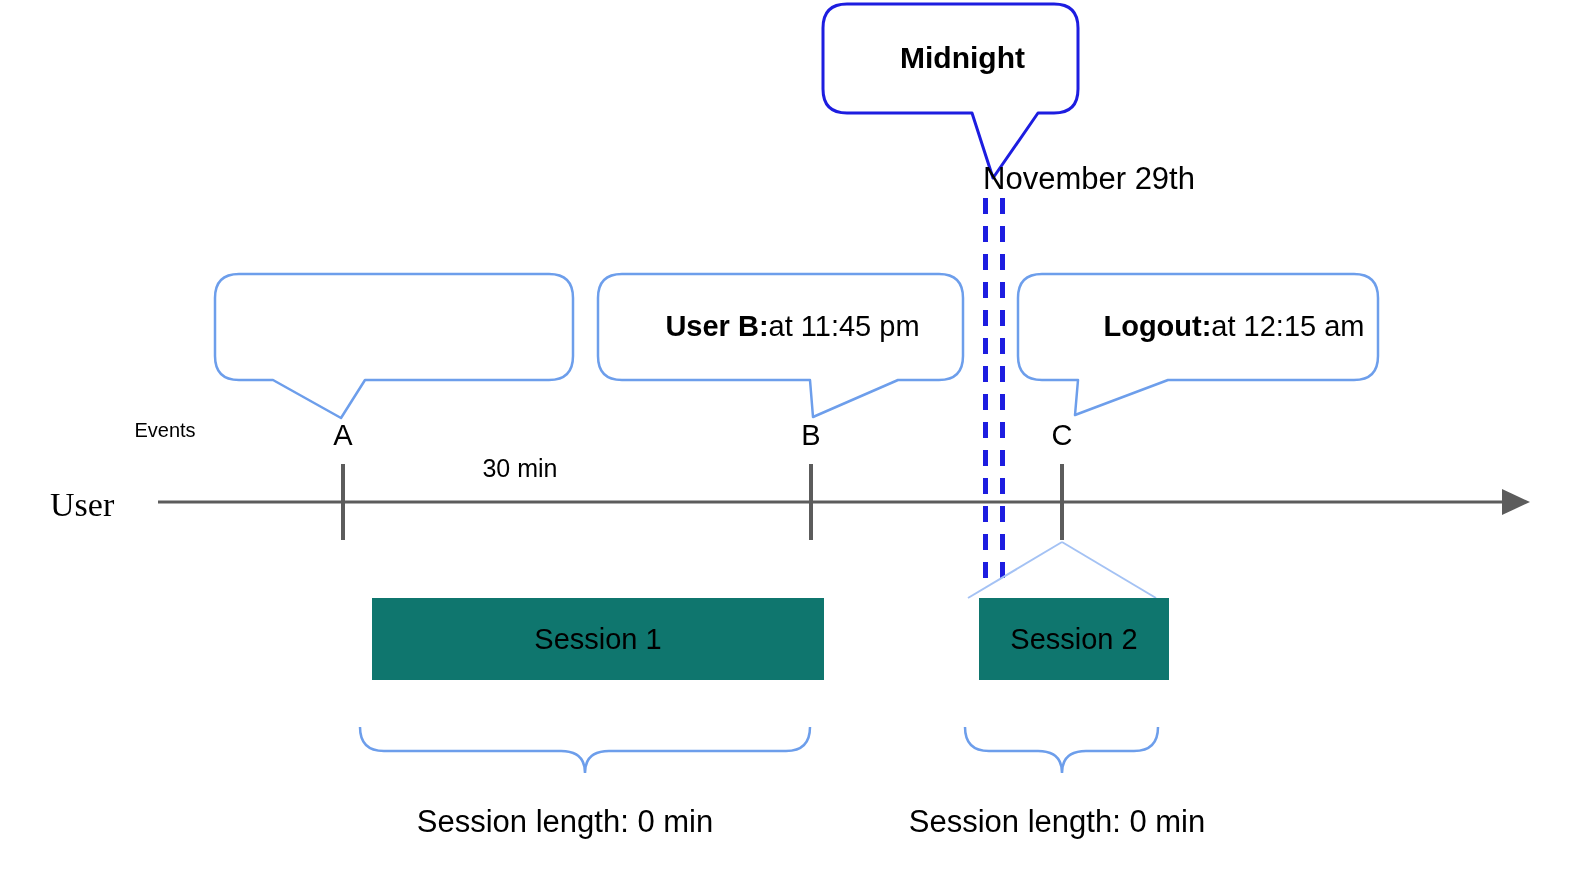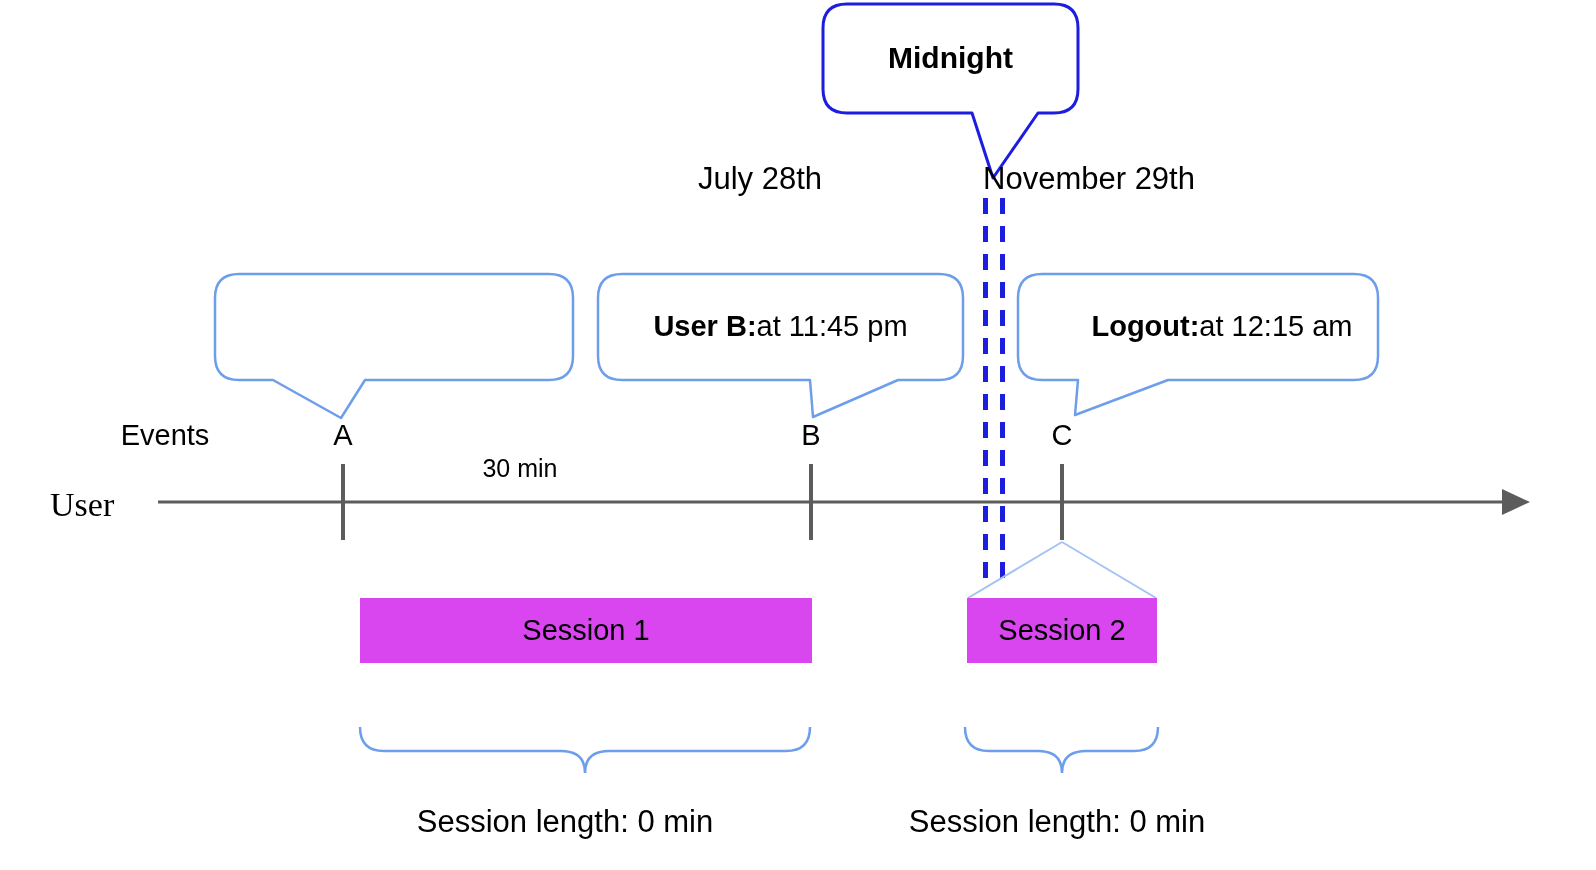--- a/index.html
+++ b/index.html
@@ -8,31 +8,31 @@
     width: 1596px;
     height: 870px;
     background: #ffffff;
     font-family: "Liberation Sans", sans-serif;
     color: #000000;
     overflow: hidden;
   }
   .shapes { position: absolute; left: 0; top: 0; }
   .lbl { position: absolute; white-space: nowrap; }
   .center { text-align: center; }
-  .flexc { display: flex; align-items: center; justify-content: center; }
+  .flexc { display: flex; align-items: center; justify-content: center; margin-left: 12px; }
   .b { font-weight: bold; }
 
   .date-label      { top: 161px; width: 240px; font-size: 31px; text-align: center; }
   .midnight-label  { left: 823px; top: 3px; width: 255px; height: 110px; font-size: 30px; font-weight: bold; }
   .callout-label   { top: 272px; height: 108px; font-size: 29px; }
   .row-label       { left: 50px; top: 486px; font-size: 34px; font-family: Liberation Serif, serif; }
-  .events-label    { left: 110px; top: 419px; width: 110px; font-size: 29px; }
+  .events-label    { left: 110px; top: 419px; width: 110px; font-size: 20px; }
   .tick-label      { top: 419px; width: 50px; font-size: 29px; text-align: center; }
   .interval-label  { left: 455px; top: 454px; width: 130px; font-size: 25px; text-align: center; }
-  .session-box     { top: 598px; height: 65px; background: #d946ef; font-size: 29px; position: absolute; }
+  .session-box     { top: 598px; height: 82px; background: #0f766e; font-size: 29px; position: absolute; }
   .length-label    { top: 804px; font-size: 31px; text-align: center; }
 </style>
 </head>
 <body>
 
 <div class="canvas">
 
   <svg class="shapes" width="1596" height="870" viewBox="0 0 1596 870">
 
     <g>
@@ -64,21 +64,20 @@
 
     <path d="M 1042 274 H 1354 Q 1378 274 1378 298 V 356 Q 1378 380 1354 380 H 1168 L 1075 415 L 1078 380
              H 1042 Q 1018 380 1018 356 V 298 Q 1018 274 1042 274 Z" fill="#ffffff" stroke="#6d9eeb" stroke-width="2.5" stroke-linejoin="round"></path>
 
     <g>
       <path d="M 360 727 Q 360 751 384 751 L 561 751 Q 585 751 585 773 Q 585 751 609 751 L 786 751 Q 810 751 810 727" fill="none" stroke="#6d9eeb" stroke-width="2.5"></path>
       <path d="M 965 727 Q 965 751 989 751 L 1038 751 Q 1062 751 1062 773 Q 1062 751 1086 751 L 1134 751 Q 1158 751 1158 727" fill="none" stroke="#6d9eeb" stroke-width="2.5"></path>
     </g>
   </svg>
 
-  <div class="lbl date-label" style="left:640px;">July 28th</div>
   <div class="lbl date-label" style="left:969px;">November 29th</div>
 
   <div class="lbl midnight-label flexc">Midnight</div>
 
 
   <div class="lbl callout-label flexc" style="left:598px;width:365px;">
     <span class="b">User B:</span>
       <span> at 11:45 pm</span>
   </div>
 

